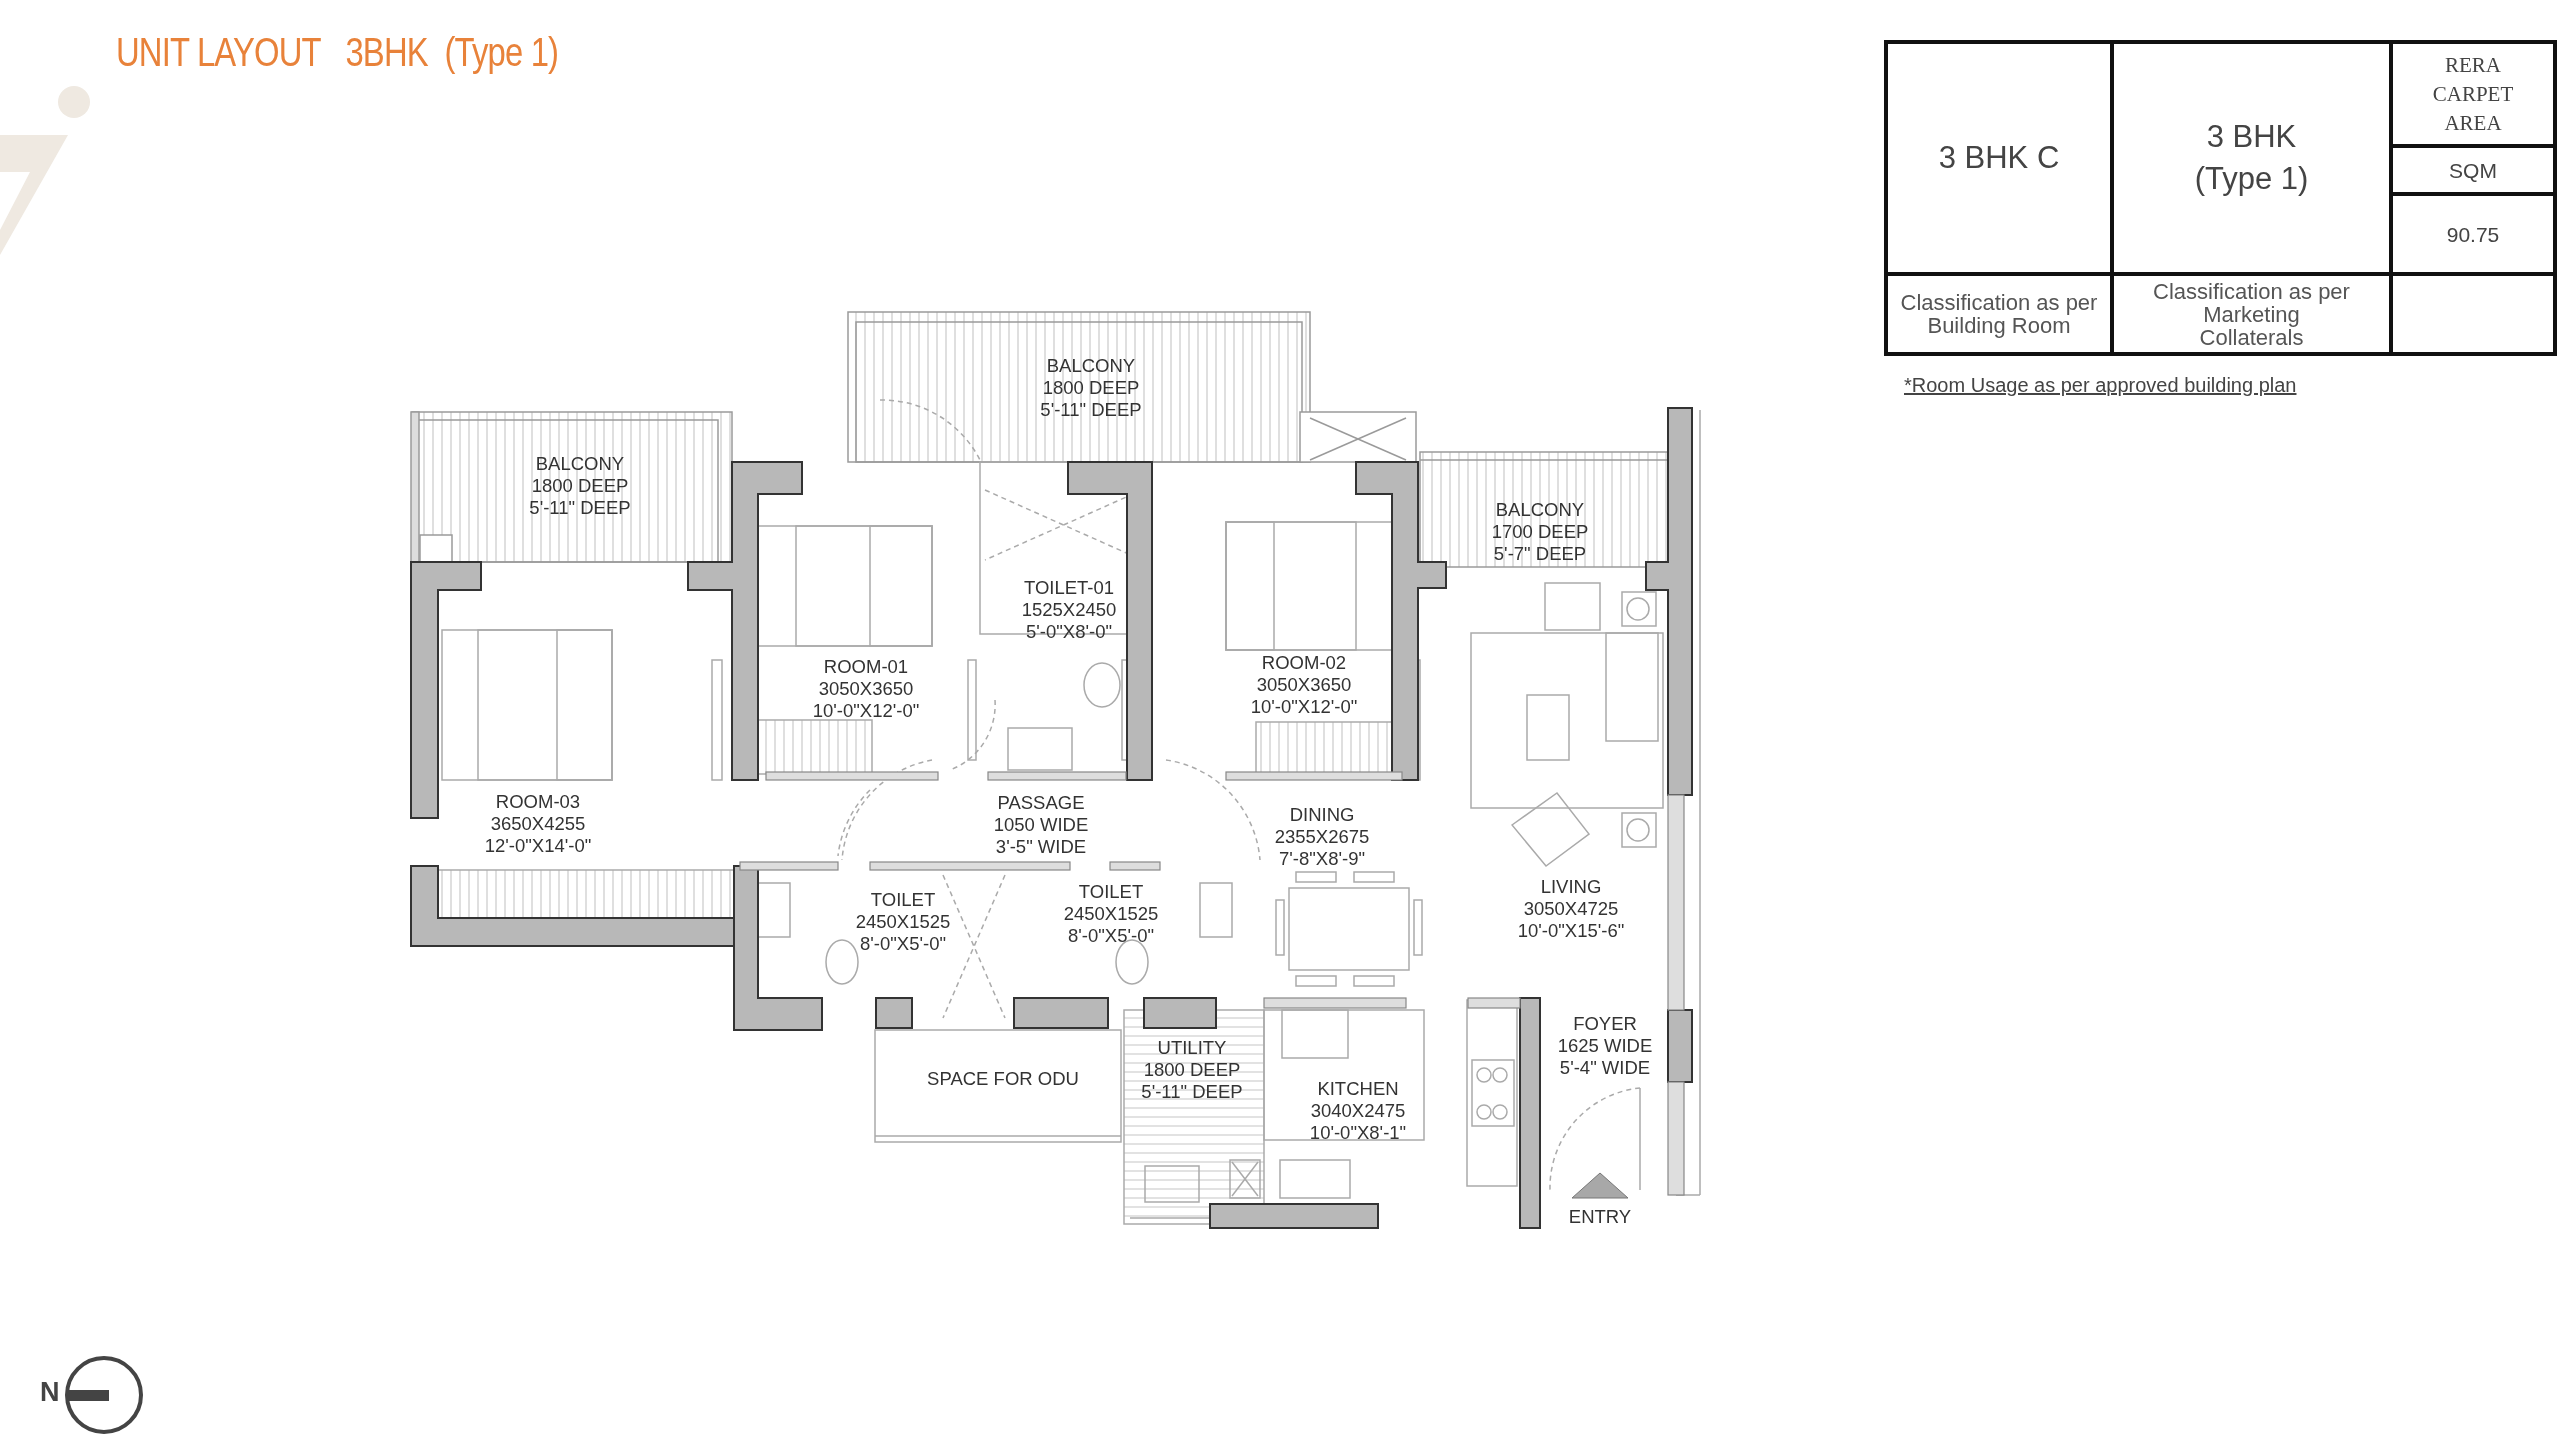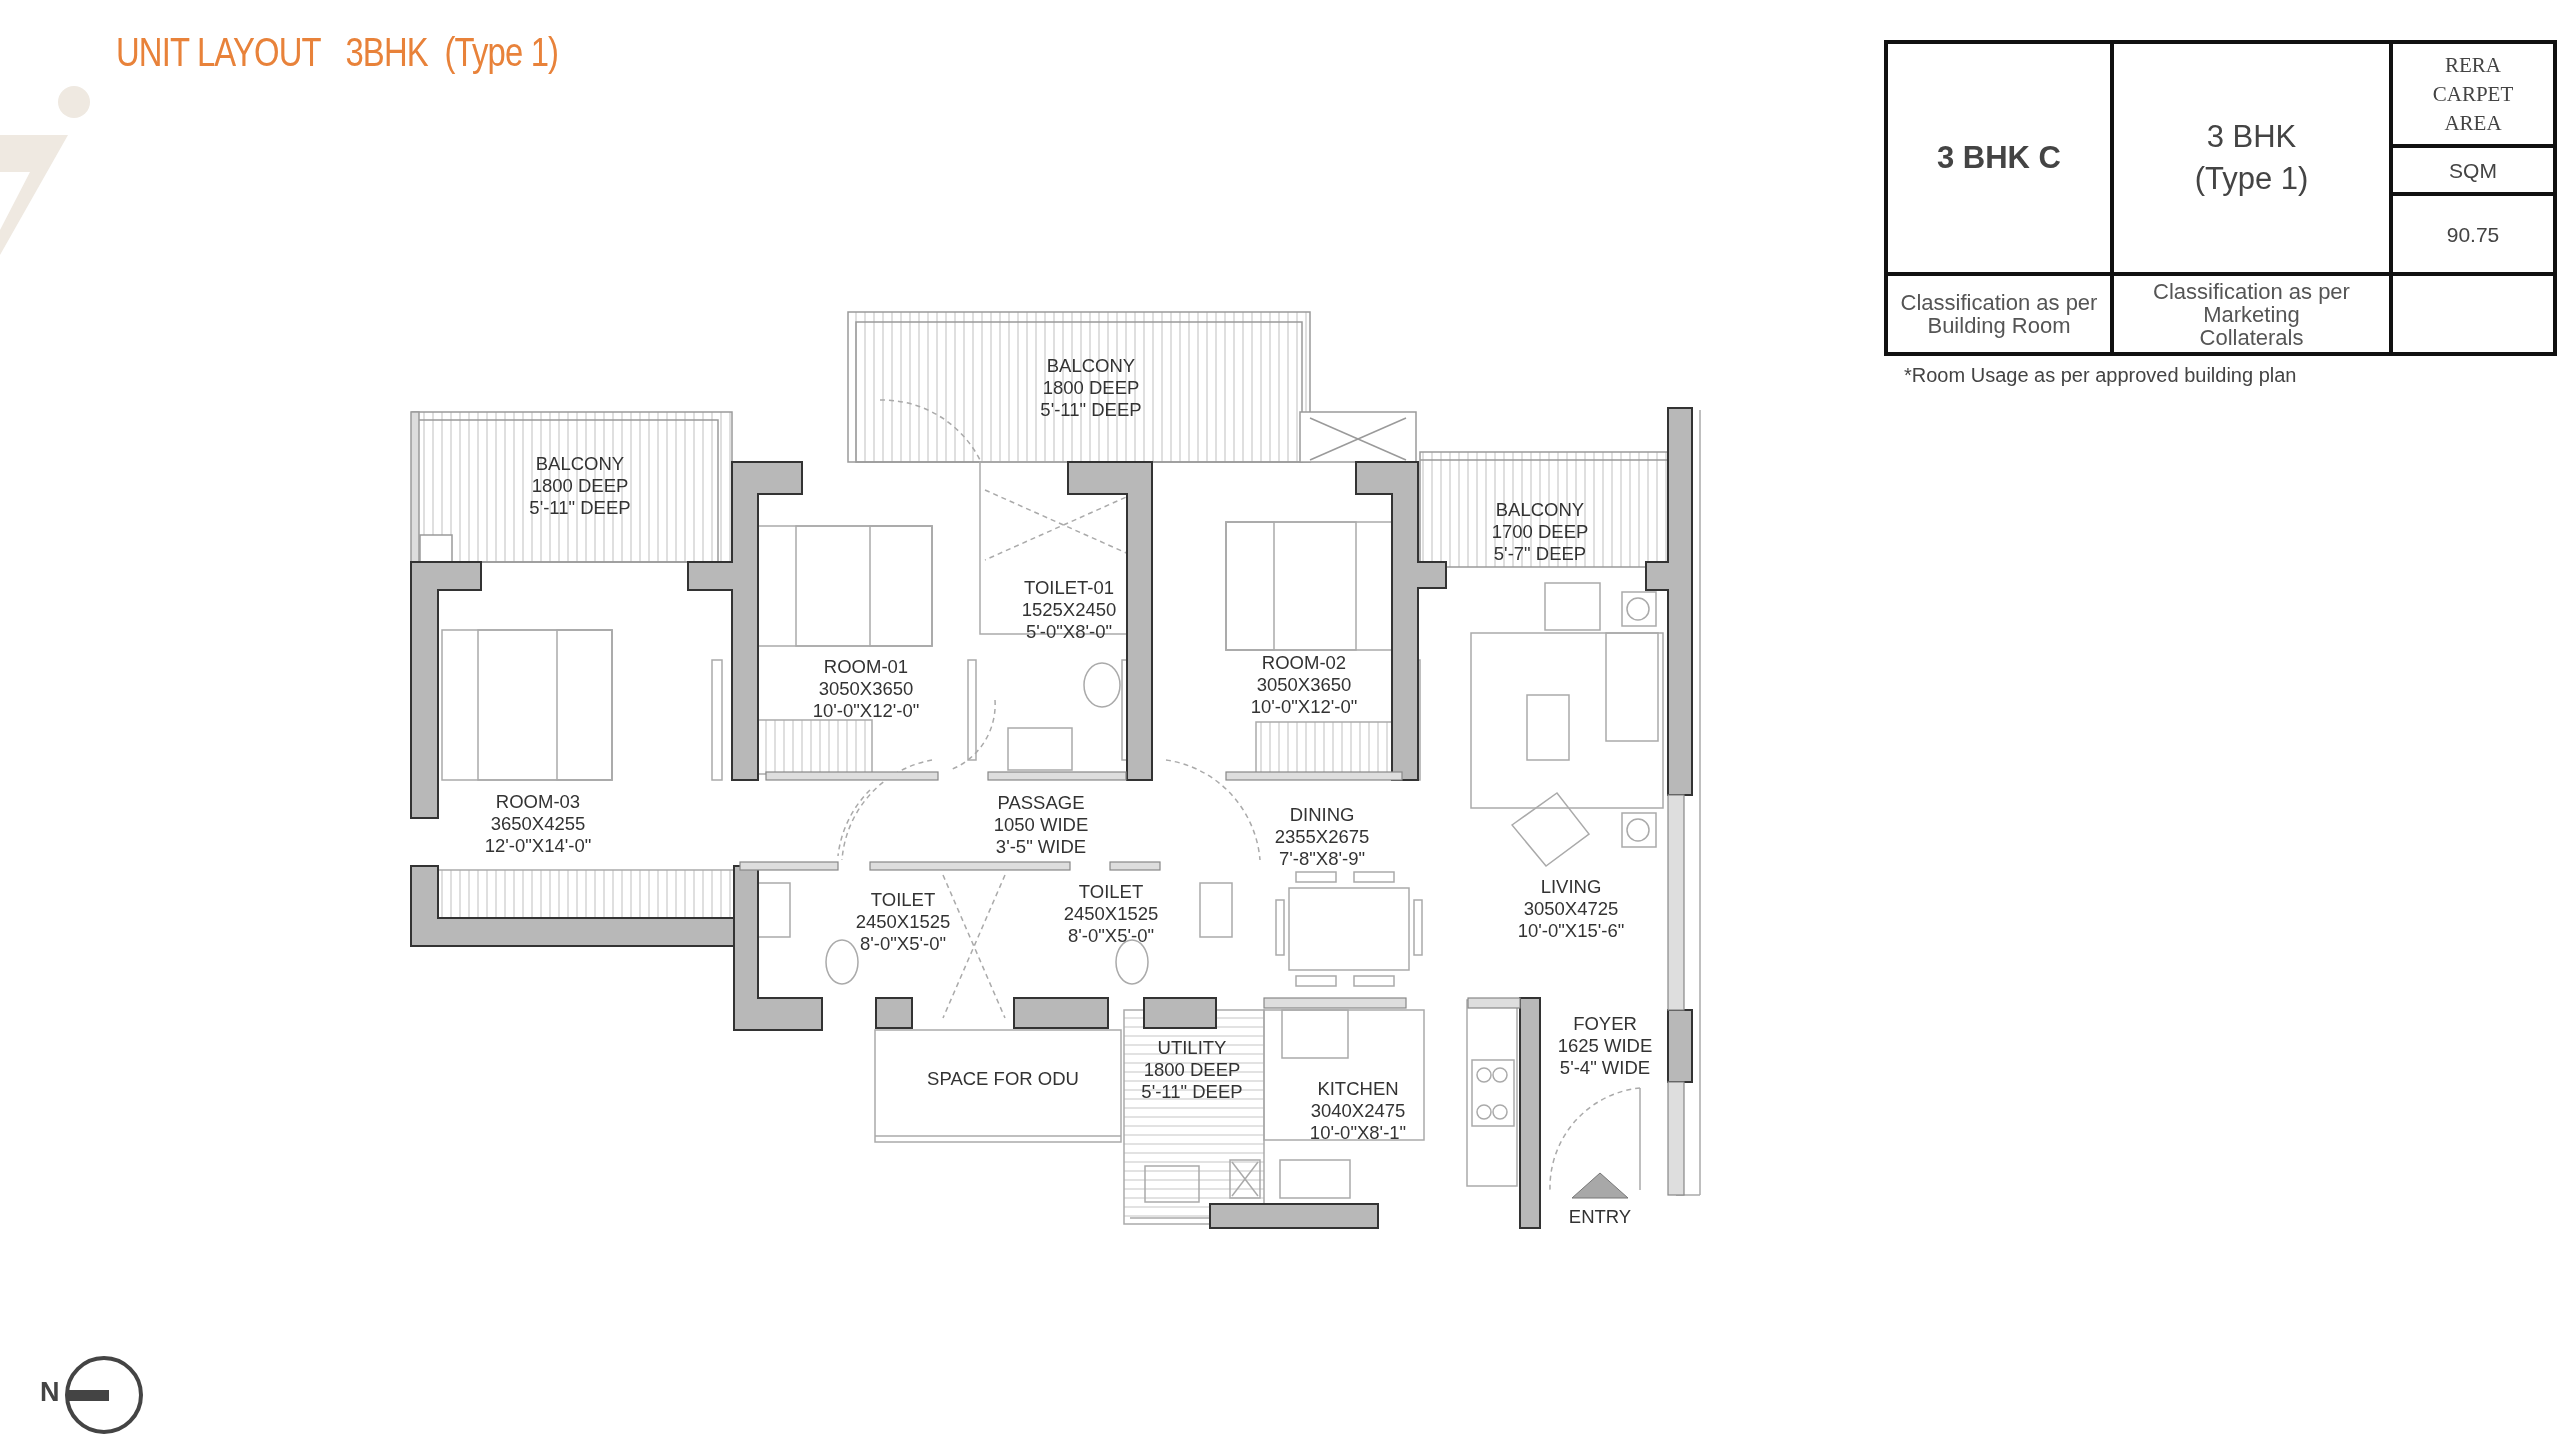--- a/index.html
+++ b/index.html
@@ -4,25 +4,25 @@
 <style>
   html, body { margin:0; padding:0; background:#ffffff; }
   body { width:2560px; height:1440px; position:relative; overflow:hidden; font-family:"Liberation Sans", sans-serif; }
   .title { position:absolute; left:116px; top:30px; color:#e8823a; font-family:"Liberation Sans Narrow","Liberation Sans", sans-serif; font-size:40px; letter-spacing:-1px; transform:scaleX(0.82); transform-origin:left top; white-space:pre; }
   .title span { margin-right:30px; }
   .watermark { position:absolute; left:0; top:80px; }
   .plan { position:absolute; left:0; top:0; }
   .lbl { font-family:"Liberation Sans", sans-serif; font-size:18.5px; fill:#333; text-anchor:middle; }
   table.rera { position:absolute; left:1884px; top:40px; border-collapse:collapse; font-family:"Liberation Sans", sans-serif; color:#444; }
   table.rera td { border:4px solid #111; text-align:center; vertical-align:middle; padding:0; }
-  .c1 { width:222px; font-weight:bold; font-size:31px; }
+  .c1 { width:222px; font-weight:normal; font-size:31px; }
   .c2 { width:275px; font-weight:normal; font-size:31px; line-height:42px; }
   .c3 { width:160px; font-size:21px; line-height:29px; }
   .small { font-size:22px; line-height:23px; color:#555; }
-  .note { position:absolute; left:1904px; top:364px; font-size:20px; color:#444; font-family:"Liberation Sans", sans-serif; }
+  .note { position:absolute; left:1904px; top:374px; font-size:20px; color:#444; font-family:"Liberation Sans", sans-serif;text-decoration:underline; }
   .north { position:absolute; left:36px; top:1350px; }
   .north-n { position:absolute; left:40px; top:1377px; font-weight:bold; font-size:27px; color:#444; font-family:"Liberation Sans", sans-serif; }
 </style>
 </head>
 <body>
 
 <div class="title"><span>UNIT LAYOUT</span><span>3BHK  (Type 1)</span></div>
 
 <svg class="watermark" width="110" height="180" viewBox="0 0 110 180">
   <circle cx="74" cy="22" r="16" fill="#efe9e1"></circle>

